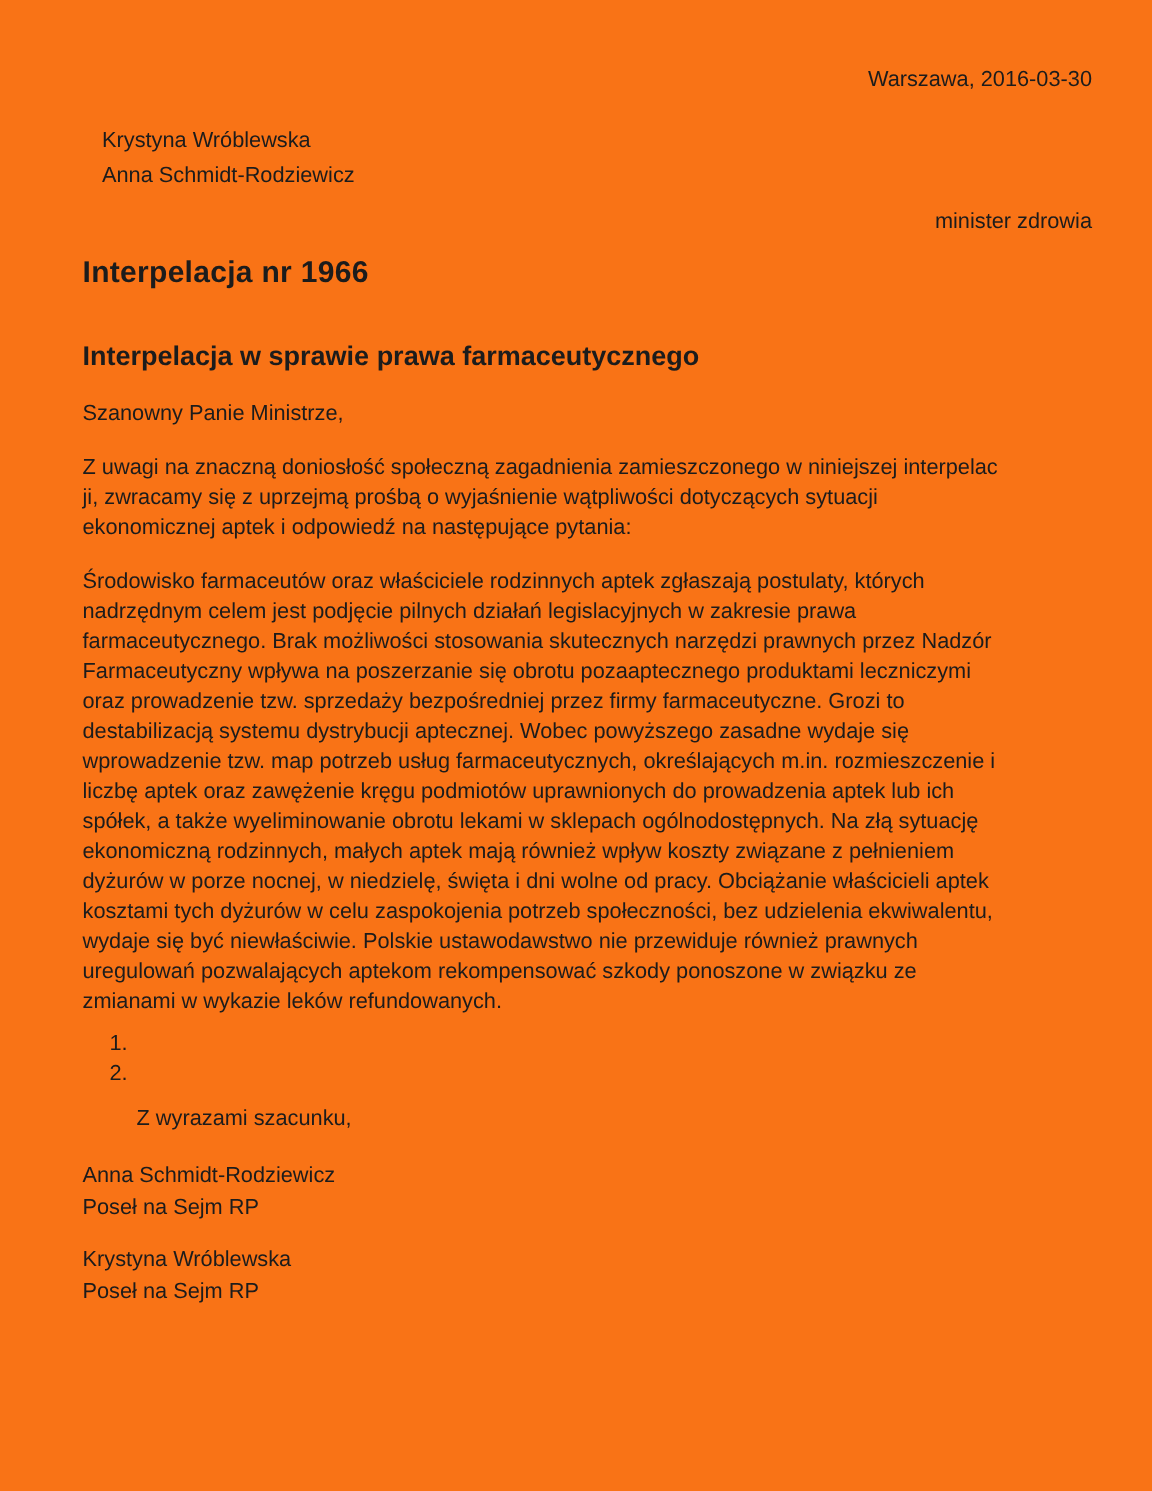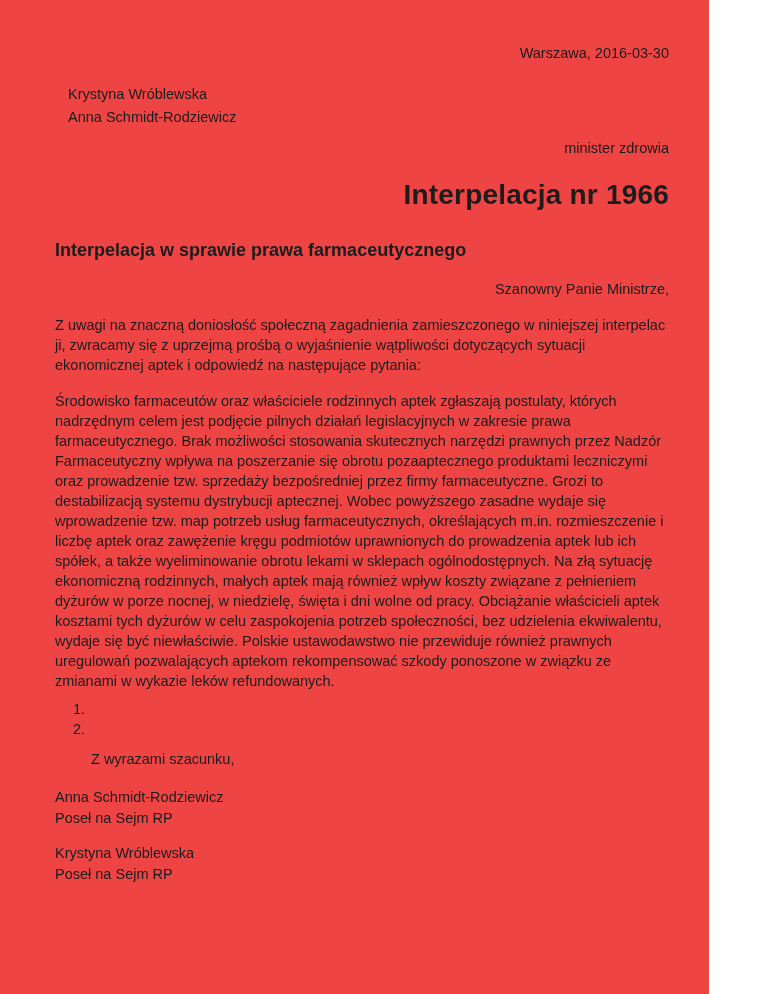--- a/index.html
+++ b/index.html
@@ -2,23 +2,23 @@
 <html><head>
 <meta charset="utf-8">
 <style>
   html, body {
     margin: 0;
     padding: 0;
     background: #ffffff;
   }
   .page {
     position: relative;
-    width: 709px;
+    width: 768px;
     height: 994px;
-    background: #ef4444;
+    background: #f97316;
     color: #1c1c1c;
     font-family: "Liberation Sans", sans-serif;
     font-size: 14.5px;
     box-sizing: border-box;
     padding: 46px 40px 0 55px;
     overflow: hidden;
   }
   .date-line {
     text-align: right;
     line-height: 15px;
@@ -28,37 +28,36 @@
     margin-left: 13px;
     line-height: 23px;
   }
   .addressee {
     margin-top: 12px;
     margin-left: 182px;
     text-align: right;
     line-height: 15px;
   }
   .doc-title {
-    margin-top: 23px;
-    font-size: 28px;
+    margin-top: 10px;
+    font-size: 20px;
     font-weight: bold;
-    text-align: right;
+    text-align: left;
     line-height: 32px;
     letter-spacing: 0.2px;
   }
   .doc-subject {
     margin-top: 28px;
     font-size: 18px;
     font-weight: bold;
     line-height: 22px;
   }
   .salutation {
     margin-top: 18px;
     line-height: 20px;
-    text-align: right;
   }
   .para {
     margin-top: 16px;
     line-height: 20px;
     white-space: pre-line;
   }
   .questions {
     margin-top: 8px;
   }
   .question {

